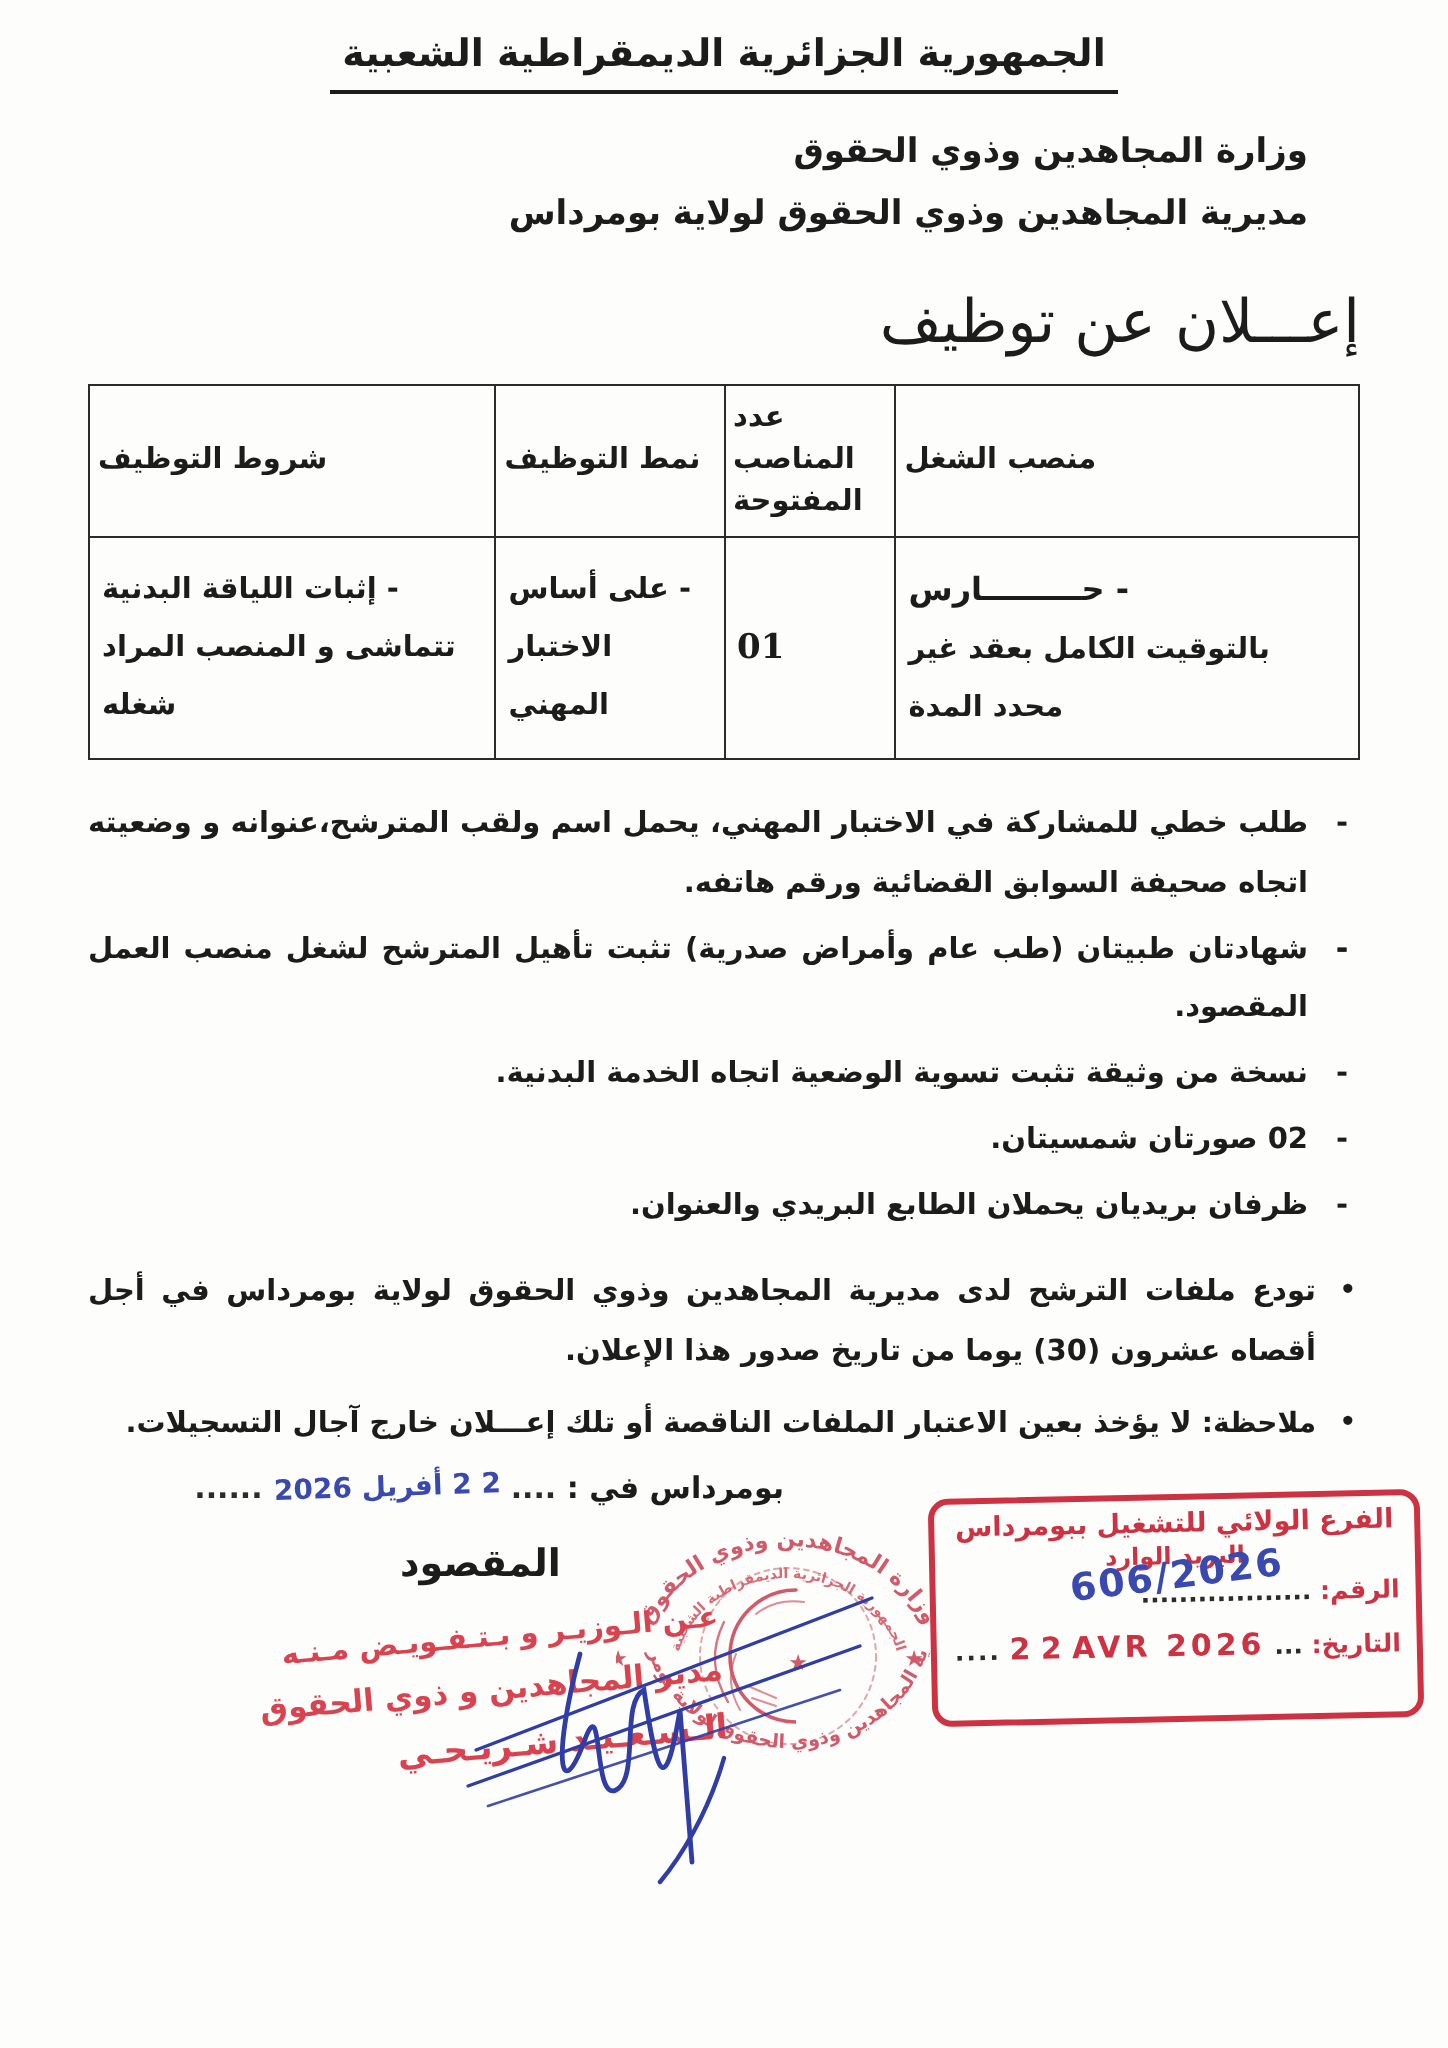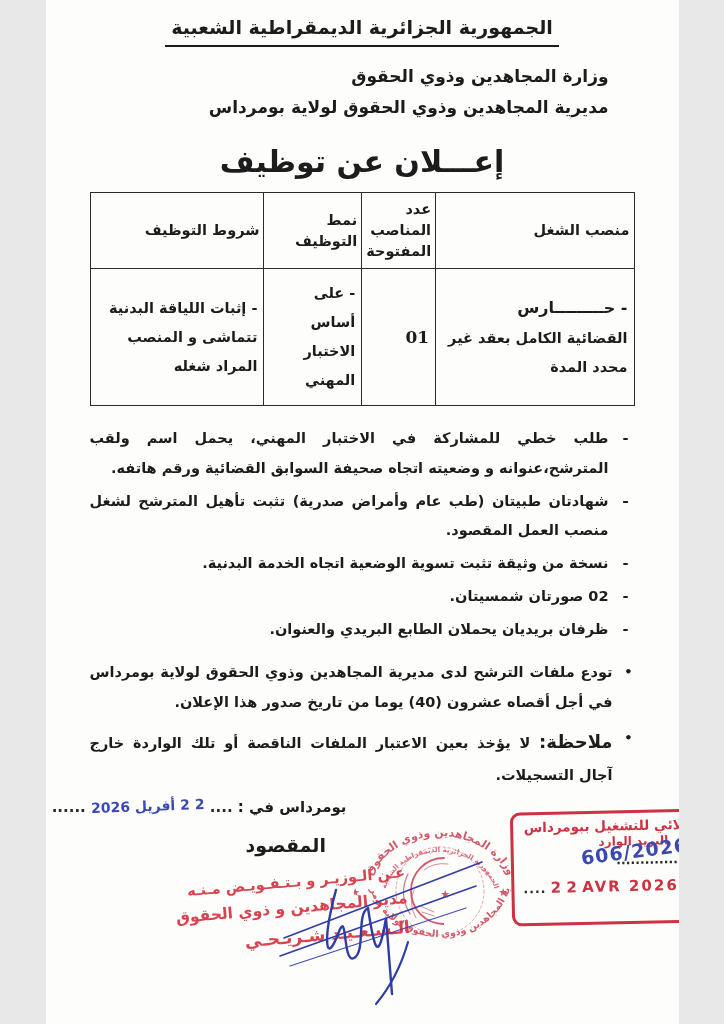--- a/index.html
+++ b/index.html
@@ -1,57 +1,57 @@
 <!DOCTYPE html>
 <html lang="ar" dir="rtl"><head>
 <meta charset="utf-8">
 <style>
   * { margin:0; padding:0; box-sizing:border-box; }
   html,body { background:#e8e8e8; }
   body { font-family:"DejaVu Sans", sans-serif; }
   .page{
-    position:relative; width:633px; height:1024px; margin:0 auto;
+    position:relative; width:724px; height:1024px; margin:0 auto;
     background:#fdfdfc; color:#1c1c1c; overflow:hidden;
     padding:14px 44px 0 44px; direction:rtl;
   }
   
   .rep-wrap{ text-align:center; }
   .republic{
     display:inline-block; font-size:19px; font-weight:700;
     padding:2px 6px 7px 6px; border-bottom:2px solid #1c1c1c;
   }
   .org{ margin-top:14px; margin-right:26px; font-size:17px; font-weight:600; line-height:1.8; }
   .org div{ white-space:nowrap; }
-  .doc-title{ text-align:center; font-size:30px; font-weight:700; margin-top:22px; letter-spacing:1px; }
+  .doc-title{ font-size:30px; font-weight:400; margin-top:22px; letter-spacing:1px; }
   .intro{ margin-top:18px; font-size:15px; font-weight:700; line-height:2.15; text-align:justify; text-indent:18px; }
 
   
   table.jobs{ width:100%; border-collapse:collapse; margin-top:13px; }
-  table.jobs th, table.jobs td{ border:1.6px solid #2b2b2b; text-align:right; vertical-align:middle; }
+  table.jobs th, table.jobs td{ border:1.6px solid #2b2b2b; text-align:left; vertical-align:middle; }
   table.jobs th{ font-size:14.5px; font-weight:800; padding:6px 4px; height:46px; line-height:1.45; }
   table.jobs td{ padding:10px 6px; height:82px; font-size:14.5px; font-weight:700; line-height:2; }
   .col-position{ width:36.5%; } .col-count{ width:13.5%; } .col-mode{ width:18%; } .col-cond{ width:32%; }
   .pos-l1{ font-size:16px; } .pos-l2{ font-size:14.5px; font-weight:600; }
   .count-val{ font-size:17px; font-weight:800; font-family:"DejaVu Serif", serif; }
 
   
   .sec{ margin-top:18px; }
   .sec-heading{ font-size:16px; font-weight:800; margin-right:10px; }
   .sec-heading .blt{ margin-left:10px; font-size:13px; }
   .dash-item{
     position:relative; padding-right:26px; margin-top:3px;
     font-size:14.5px; font-weight:700; line-height:2.05; text-align:justify;
   }
   .dash-item .mk{ position:absolute; right:6px; top:0; font-weight:800; }
   .note-item{
     position:relative; padding-right:22px; margin-top:6px;
     font-size:14.5px; font-weight:700; line-height:2.05; text-align:justify;
   }
   .note-item .blt{ position:absolute; right:2px; top:1px; font-size:13px; }
-  .note-label{ font-weight:800; font-size:18px; }
+  .note-label{ font-weight:800; font-size:14px; }
 
   
   .date-line{ margin-top:8px; margin-right:288px; font-size:15px; font-weight:700; white-space:nowrap; }
   .hand-date{
     display:inline-block; color:#3a49b0; font-size:14px; font-weight:600;
     transform:rotate(-2deg) translateY(-1px); letter-spacing:1px;
   }
   .dots{ letter-spacing:1px; font-weight:600; color:#2a2a2a; }
 
   .bottom{ position:relative; height:190px; margin-top:2px; }
@@ -109,21 +109,21 @@
         <th class="col-position">منصب الشغل</th>
         <th class="col-count">عدد المناصب المفتوحة</th>
         <th class="col-mode">نمط التوظيف</th>
         <th class="col-cond">شروط التوظيف</th>
       </tr>
     </thead>
     <tbody>
       <tr>
         <td>
           <div class="pos-l1">- حـــــــــارس</div>
-          <div class="pos-l2">القضائية الكامل بعقد غير محدد المدة</div>
+          <div class="pos-l2">بالتوقيت الكامل بعقد غير محدد المدة</div>
         </td>
         <td>
           <span class="count-val">01</span>
         </td>
         <td>- على أساس الاختبار المهني</td>
         <td>- إثبات اللياقة البدنية تتماشى و المنصب المراد شغله</td>
       </tr>
     </tbody>
   </table>
 
@@ -149,26 +149,26 @@
     </div>
     <div class="dash-item">
       <span class="mk">-</span>
       <span>ظرفان بريديان يحملان الطابع البريدي والعنوان.</span>
     </div>
   </div>
 
   <div class="sec" style="margin-top:14px;">
     <div class="note-item">
       <span class="blt">•</span>
-      <span>تودع ملفات الترشح لدى مديرية المجاهدين وذوي الحقوق لولاية بومرداس في أجل أقصاه عشرون (40) يوما من تاريخ صدور هذا الإعلان.</span>
+      <span>تودع ملفات الترشح لدى مديرية المجاهدين وذوي الحقوق لولاية بومرداس في أجل أقصاه عشرون (30) يوما من تاريخ صدور هذا الإعلان.</span>
     </div>
     <div class="note-item">
       <span class="blt">•</span>
       <span class="note-label">ملاحظة:</span>
-      <span>لا يؤخذ بعين الاعتبار الملفات الناقصة أو تلك الواردة خارج آجال التسجيلات.</span>
+      <span>لا يؤخذ بعين الاعتبار الملفات الناقصة أو تلك إعـــلان خارج آجال التسجيلات.</span>
     </div>
   </div>
 
   <div class="date-line">
     <span>بومرداس في :</span>
     <span class="dots">....</span>
     <span class="hand-date">2 2 أفريل 2026</span>
     <span class="dots">......</span>
   </div>
 

